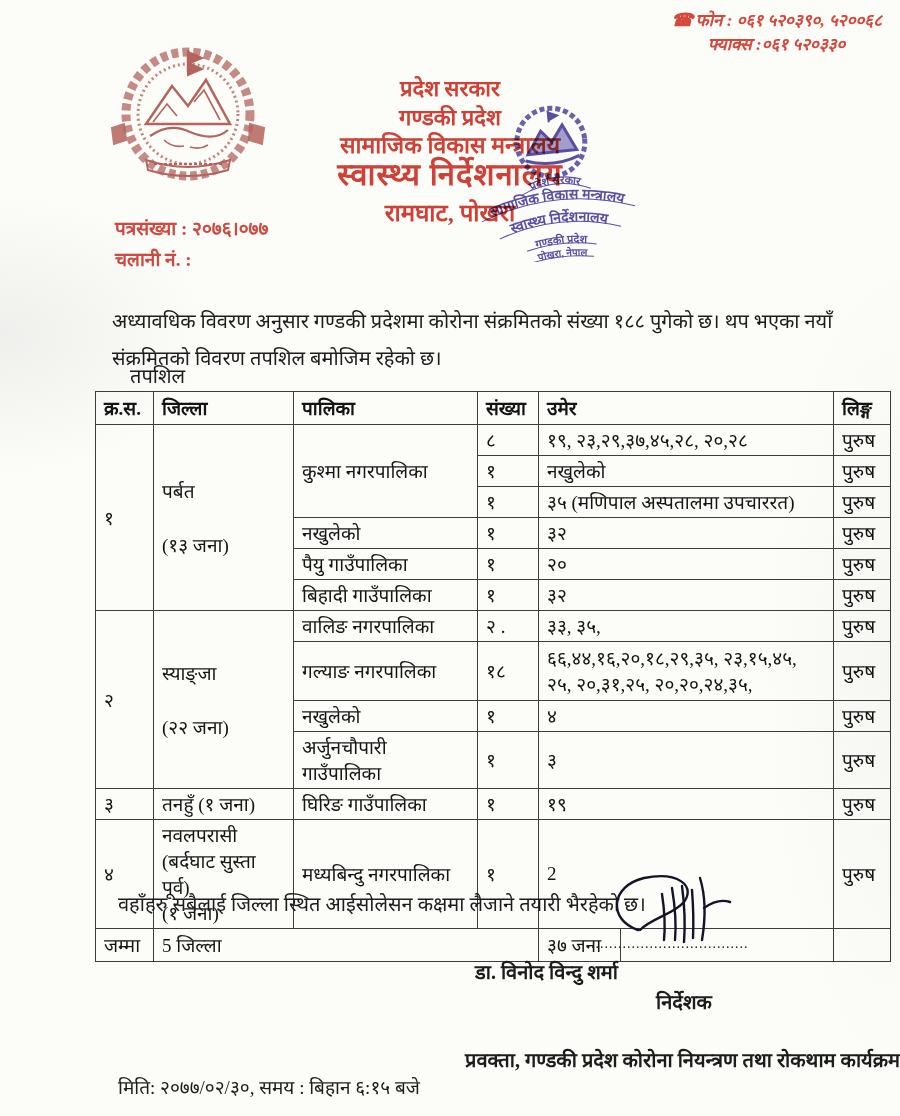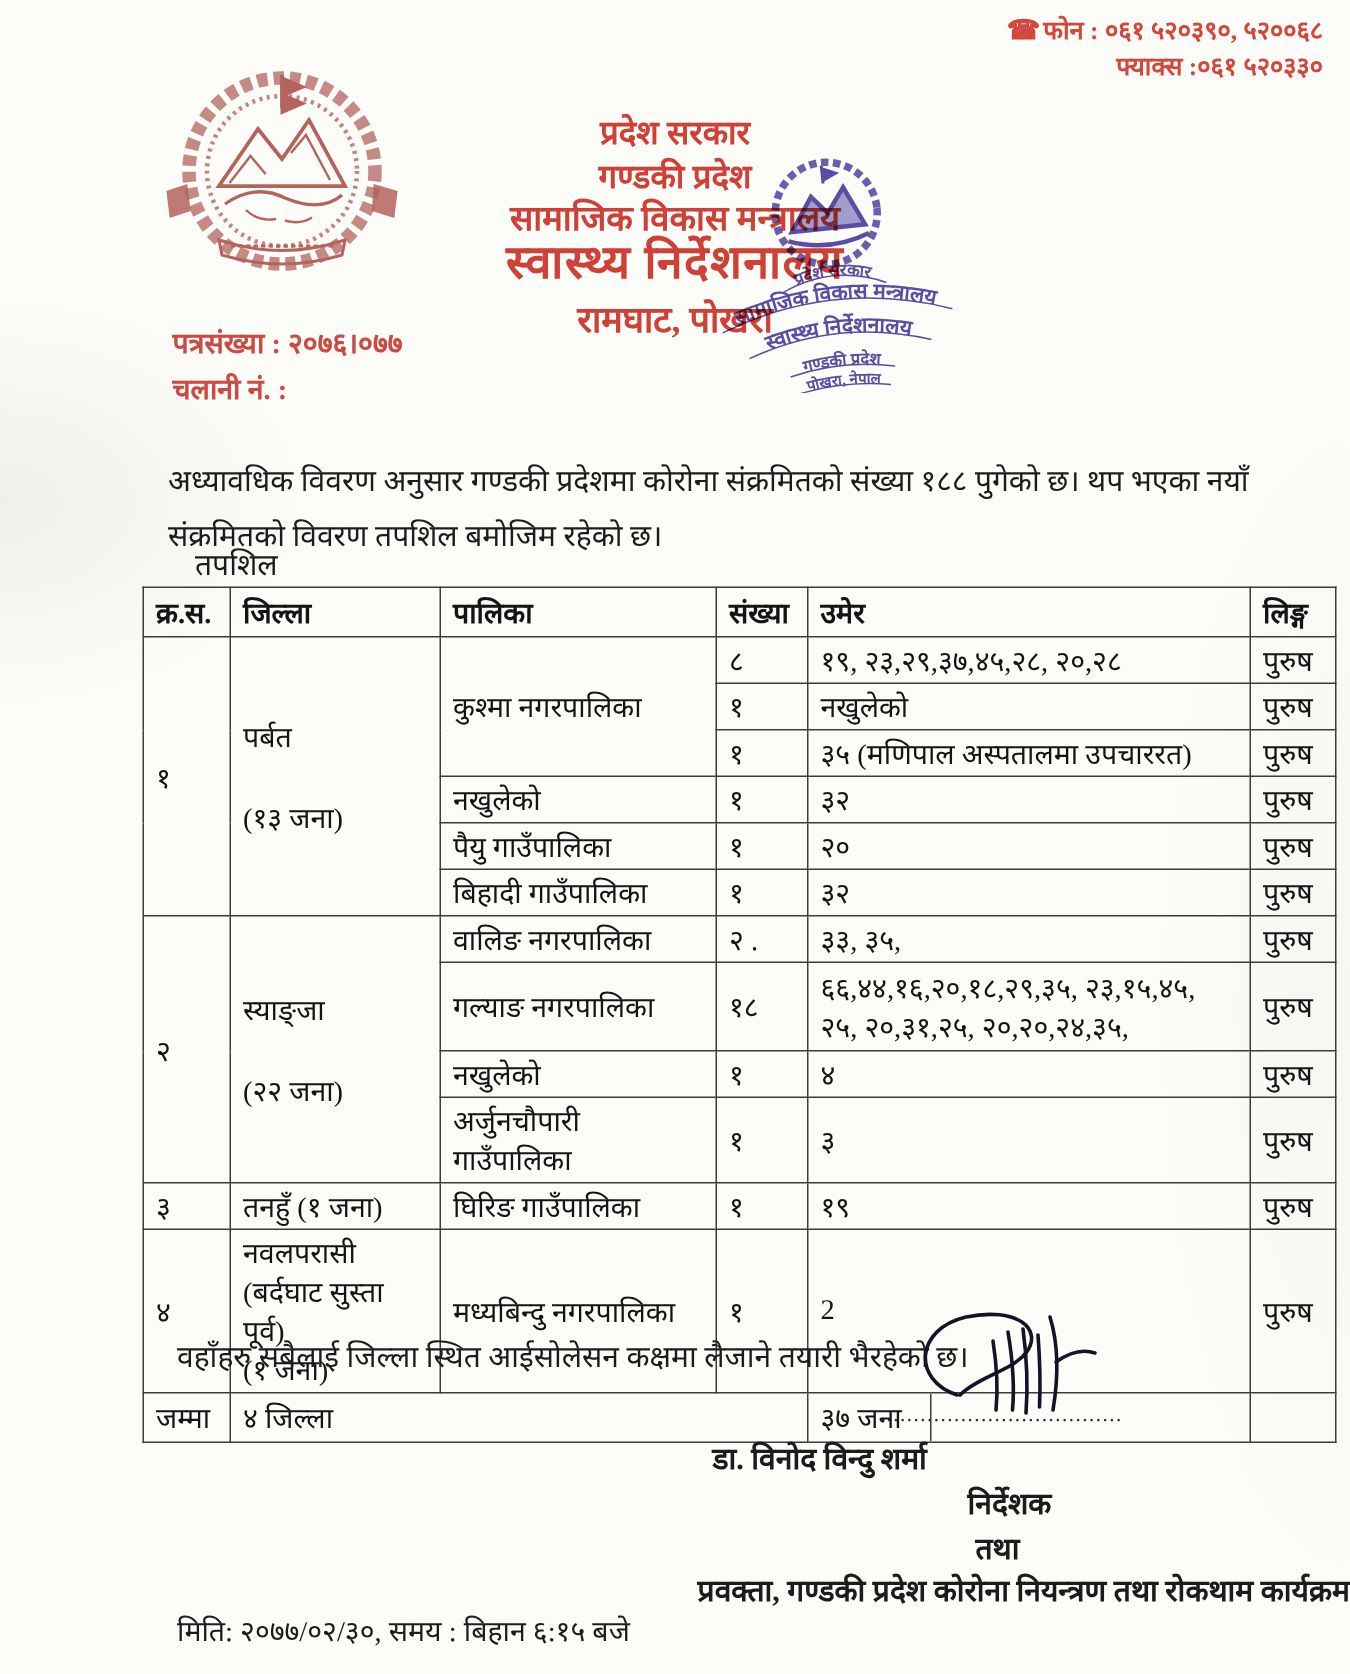--- a/index.html
+++ b/index.html
@@ -9,21 +9,21 @@
     background:
       radial-gradient(ellipse 300px 200px at 0% 30%, rgba(180,180,180,.18), transparent 70%),
       radial-gradient(ellipse 200px 600px at 100% 60%, rgba(190,190,190,.10), transparent 70%),
       #fcfcf9;
     font-family:"Liberation Serif","DejaVu Serif",serif;
     overflow:hidden; color:#1c1c1c;
   }
   .red { color:#cf4136; }
   .abs { position:absolute; }
 
-  .phone-block { top:8px; right:18px; text-align:right; font-size:17px; font-weight:700; color:#d4473c; line-height:24px; }
+  .phone-block { top:8px; right:18px; text-align:center; font-size:17px; font-weight:700; color:#d4473c; line-height:24px;font-style:italic; }
   .phone-icon { font-size:18px; margin-right:2px; }
 
   .emblem-wrap { left:98px; top:36px; width:180px; height:160px; }
 
   .head-center { left:0; width:100%; text-align:center; font-weight:700; }
   .h-line1 { top:72px;  font-size:22px; }
   .h-line2 { top:101px; font-size:22px; }
   .h-line3 { top:128px; font-size:23px; }
   .h-line4 { top:152px; font-size:31px; letter-spacing:1px; }
   .h-line5 { top:195px; font-size:24px; }
@@ -49,21 +49,21 @@
   td.top { vertical-align:top; padding-top:4px; }
   .dist-gap { margin-top:28px; }
   .total-age-cell { padding:0 !important; }
   .total-age-inner { display:inline-block; width:82px; height:100%; border-right:1.6px solid #3c3c3c; padding:3px 8px; }
 
   .closing { left:118px; top:890px; font-size:20px; font-weight:500; }
 
   .signature { left:600px; top:868px; width:170px; height:85px; }
   .dots { left:575px; top:936px; width:185px; text-align:center; font-size:14px; letter-spacing:1px; color:#222; }
   .sig-name  { left:475px; top:958px; width:380px; text-align:left; font-size:20px; font-weight:600; }
-  .sig-role1 { left:483px; top:988px; width:380px; text-align:center; font-size:20px; font-weight:600; }
+  .sig-role1 { left:494px; top:988px; width:380px; text-align:center; font-size:20px; font-weight:600; }
   .sig-role2 { left:475px; top:1018px; width:380px; text-align:center; font-size:20px; font-weight:600; }
   .sig-role3 { left:380px; top:1046px; width:520px; text-align:right; font-size:20px; font-weight:600; }
 
   .date-line { left:118px; top:1074px; font-size:19px; font-weight:400; }
 
   svg text { font-family:"Liberation Serif","DejaVu Serif",serif; }
 </style>
 </head>
 <body>
 
@@ -240,21 +240,21 @@
         <div>(बर्दघाट सुस्ता पूर्व)</div>
         <div>(१ जना)</div>
       </td>
       <td>मध्यबिन्दु नगरपालिका</td>
       <td class="c">१</td>
       <td>2</td>
       <td class="top">पुरुष</td>
     </tr>
     <tr style="height:30px">
       <td class="c">जम्मा</td>
-      <td class="c" colspan="3">४ जिल्ला</td>
+      <td class="c" colspan="3">5 जिल्ला</td>
       <td class="total-age-cell">
         <span class="total-age-inner">३७ जना</span>
       </td>
       <td></td>
     </tr>
   </tbody>
     </table>
 
   <div class="abs closing">वहाँहरु सबैलाई जिल्ला स्थित आईसोलेसन कक्षमा लैजाने तयारी भैरहेको छ।</div>
 
@@ -267,18 +267,17 @@
         <path d="M82 18 q4 30 2 56"></path>
         <path d="M92 22 q2 26 1 48"></path>
         <path d="M100 10 q8 26 2 62"></path>
         <path d="M104 40 q14 -10 26 -6"></path>
       </g>
     </svg>
   </div>
   <div class="abs dots">....................................</div>
   <div class="abs sig-name">डा. विनोद विन्दु शर्मा</div>
   <div class="abs sig-role1">निर्देशक</div>
-  <div class="abs sig-role2">तथा</div>
   <div class="abs sig-role3">प्रवक्ता, गण्डकी प्रदेश कोरोना नियन्त्रण तथा रोकथाम कार्यक्रम</div>
 
   <div class="abs date-line">मिति: २०७७/०२/३०, समय : बिहान ६:१५  बजे</div>
 
 </div>
 
 </body></html>

